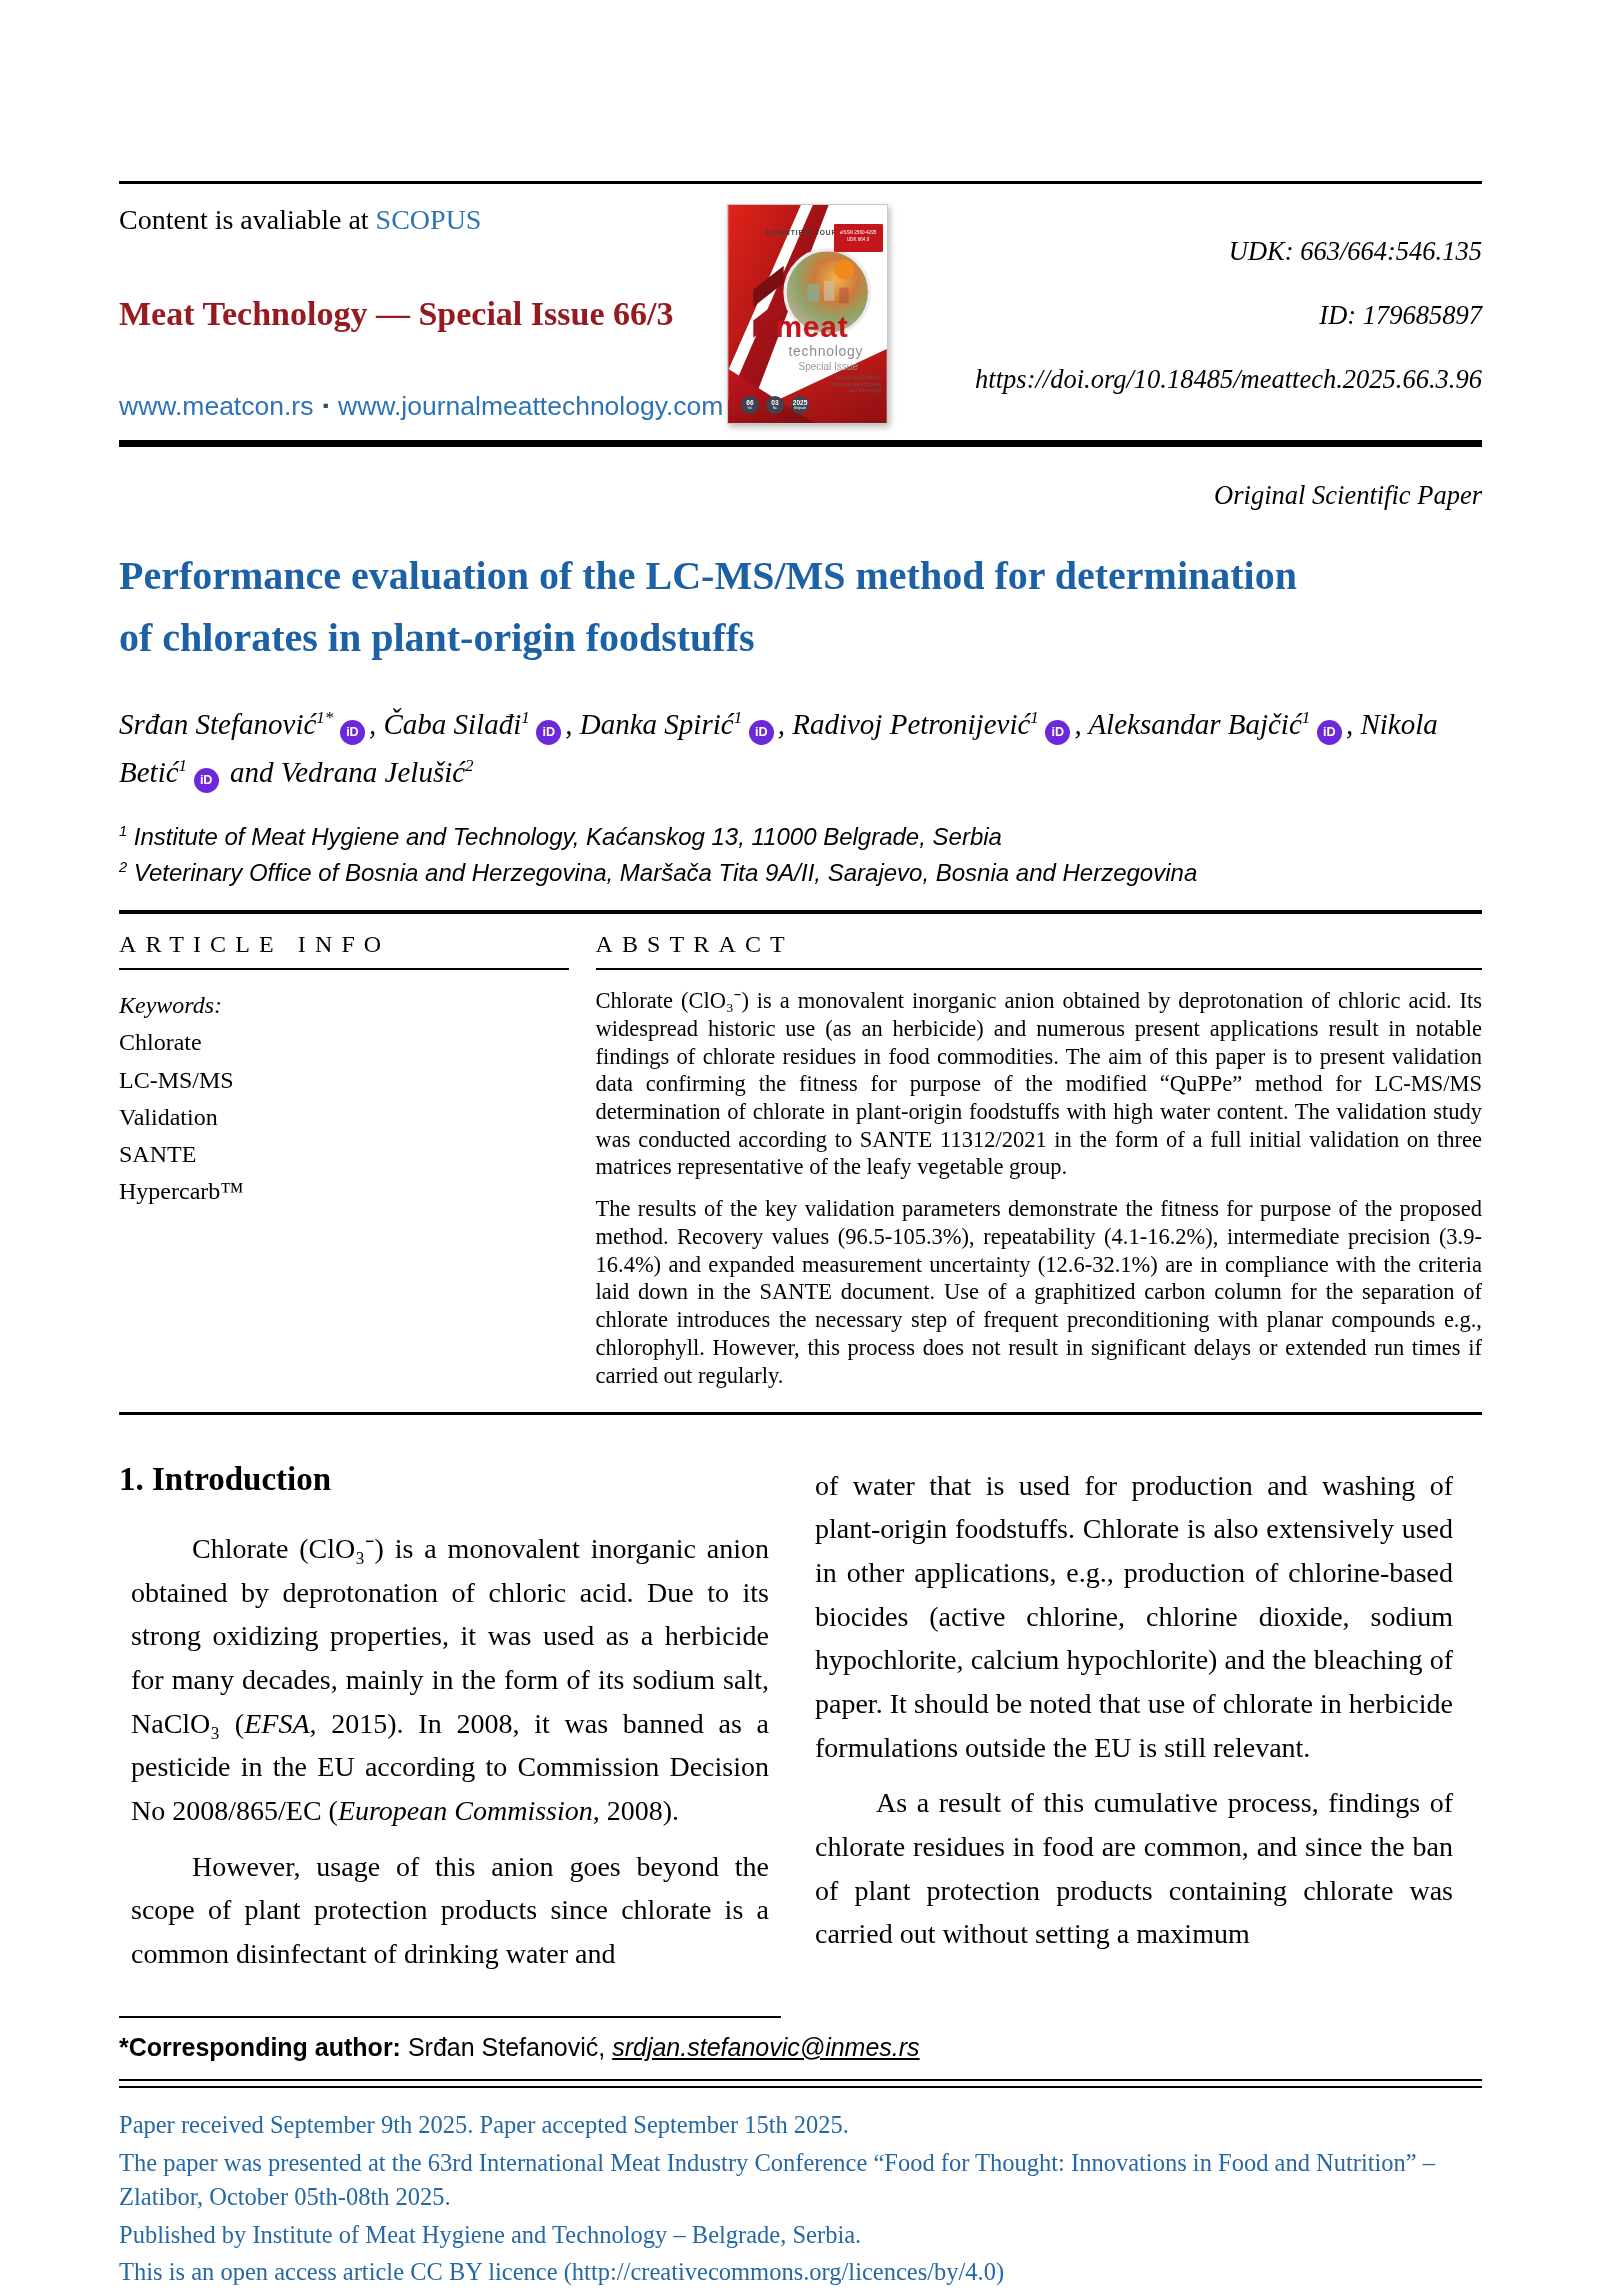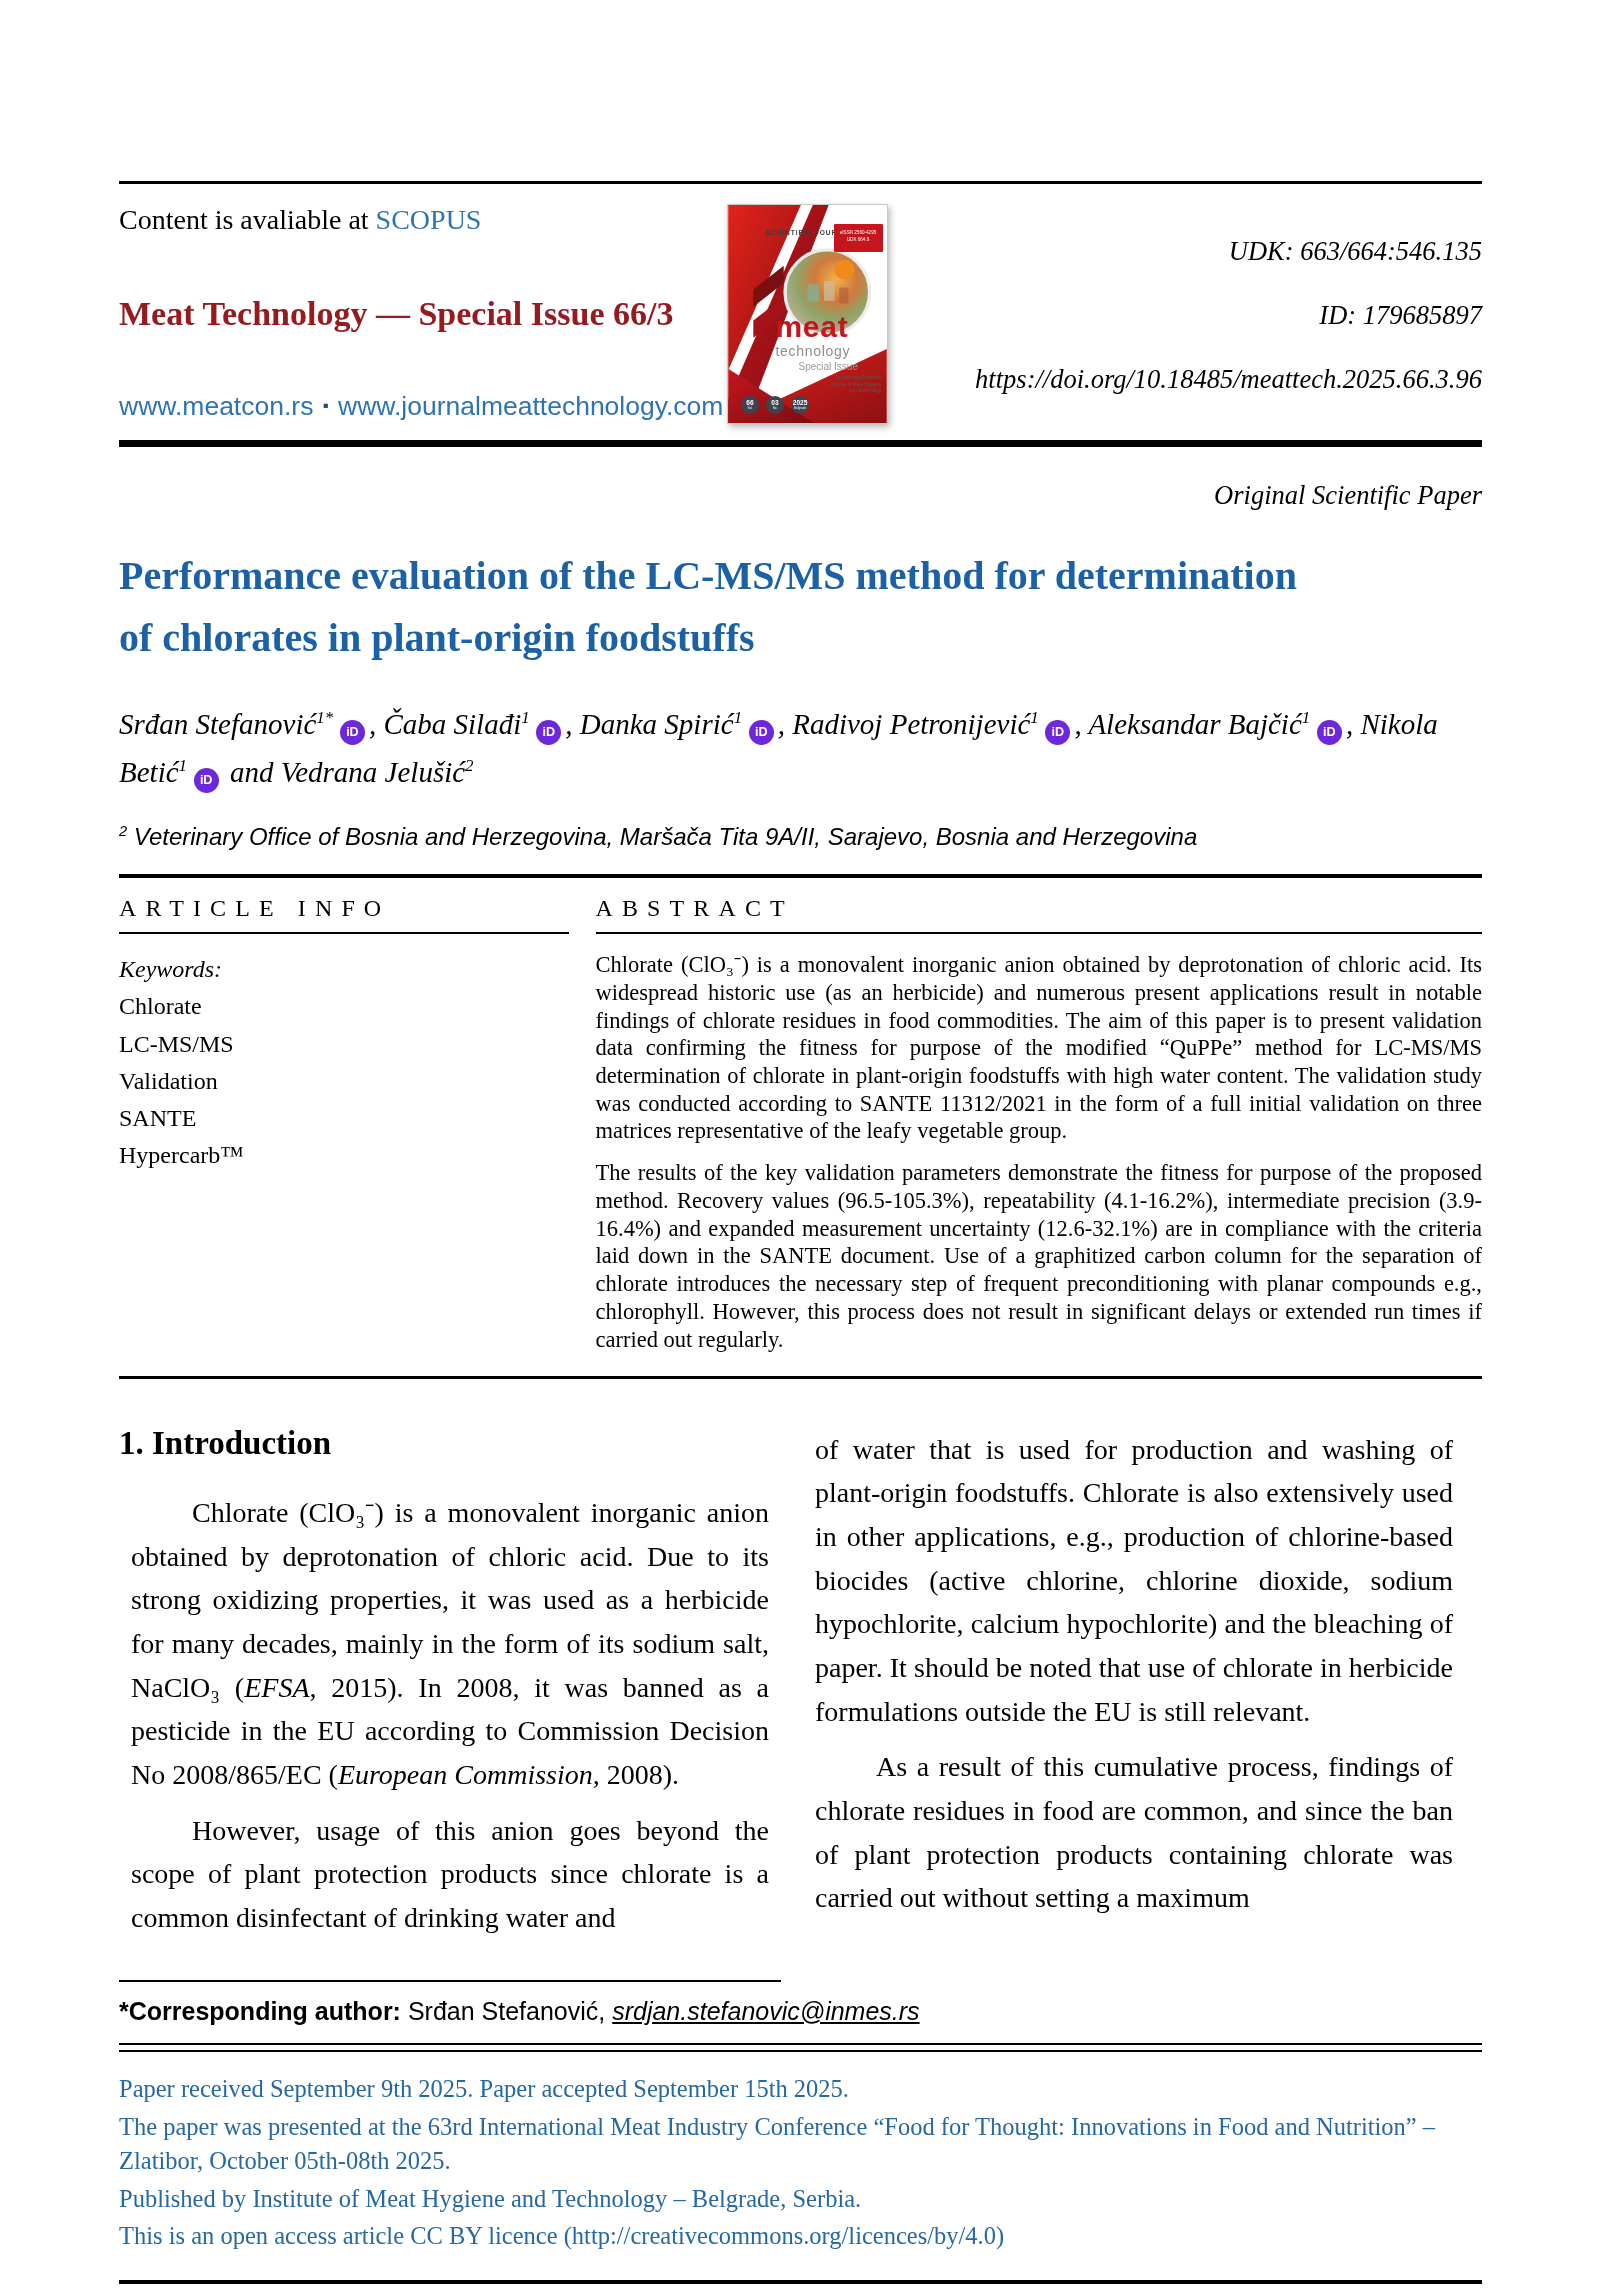--- a/index.html
+++ b/index.html
@@ -33,21 +33,21 @@
     font-style:italic;font-size:26.5px;text-align:right;}
   .header-right a{color:#000;text-decoration:none;cursor:pointer;}
   
   .cover{position:relative;width:159px;height:218px;background:#fff;border:0.7px solid #c9c9c9;
     box-shadow:2px 2.6px 6.6px rgba(0,0,0,.28);flex:0 0 auto;font-family:"Liberation Sans", sans-serif;}
   .cover svg{position:absolute;left:0;top:0;}
   .cv-sj{position:absolute;left:38px;top:24px;font-size:6.6px;letter-spacing:1px;color:#3c3c3c;font-weight:bold;}
   .cv-badge{position:absolute;right:4px;top:18.5px;width:49px;height:28px;background:#c5161d;border-radius:1.3px;
     color:#ffffff;font-size:4.6px;text-align:center;line-height:1.5;padding-top:6.6px;box-sizing:border-box;}
   .cv-meat{position:absolute;left:48px;top:105px;font-size:30px;font-weight:bold;color:#c5161d;letter-spacing:0.7px;}
-  .cv-tech{position:absolute;left:48px;top:138px;font-size:14px;color:#8d8d8d;letter-spacing:0.7px;}
+  .cv-tech{position:absolute;left:61px;top:138px;font-size:14px;color:#8d8d8d;letter-spacing:0.7px;}
   .cv-si{position:absolute;left:71px;top:156px;font-size:10px;color:#9a9a9a;}
   .cv-circles{position:absolute;left:13.2px;bottom:9.3px;display:flex;gap:6.6px;}
   .cv-circle{width:18.5px;height:18.5px;border-radius:50%;background:#3d4450;color:#fff;text-align:center;
     display:flex;flex-direction:column;justify-content:center;line-height:1;}
   .cv-circle .n{font-size:6.6px;font-weight:bold;}
   .cv-circle .l{font-size:3px;margin-top:0.7px;}
   .cv-founder{position:absolute;right:5.3px;bottom:28px;font-size:4.6px;color:#5a5a5a;text-align:right;line-height:1.5;}
   
   .osp{margin-top:33px;text-align:right;font-style:italic;font-size:26.5px;}
   .title{margin:34px 0 0 0;font-size:40px;font-weight:bold;color:#1c60a5;line-height:1.55;max-width:1191px;}
@@ -188,20 +188,21 @@
     <span><span>Aleksandar Bajčić</span><sup>1</sup></span><span class="orcid">
         <span class="orcid-id">iD</span>
       </span><span>, </span>
     <span><span>Nikola Betić</span><sup>1</sup></span><span class="orcid">
         <span class="orcid-id">iD</span>
       </span><span> and </span>
     <span><span>Vedrana Jelušić</span><sup>2</sup></span>
   </div>
 
   <div class="affiliations">
+    <div><sup>1</sup><span> Institute of Meat Hygiene and Technology, Kaćanskog 13, 11000 Belgrade, Serbia</span></div>
     <div><sup>2</sup><span> Veterinary Office of Bosnia and Herzegovina, Maršača Tita 9A/II, Sarajevo, Bosnia and Herzegovina</span></div>
   </div>
 
   <div class="info-box">
     <div class="info-col">
       <div class="col-head">ARTICLE INFO</div>
       <div class="col-rule"></div>
       <div class="kw-label">Keywords:</div>
       <div class="kw">Chlorate</div>
       <div class="kw">LC-MS/MS</div>

